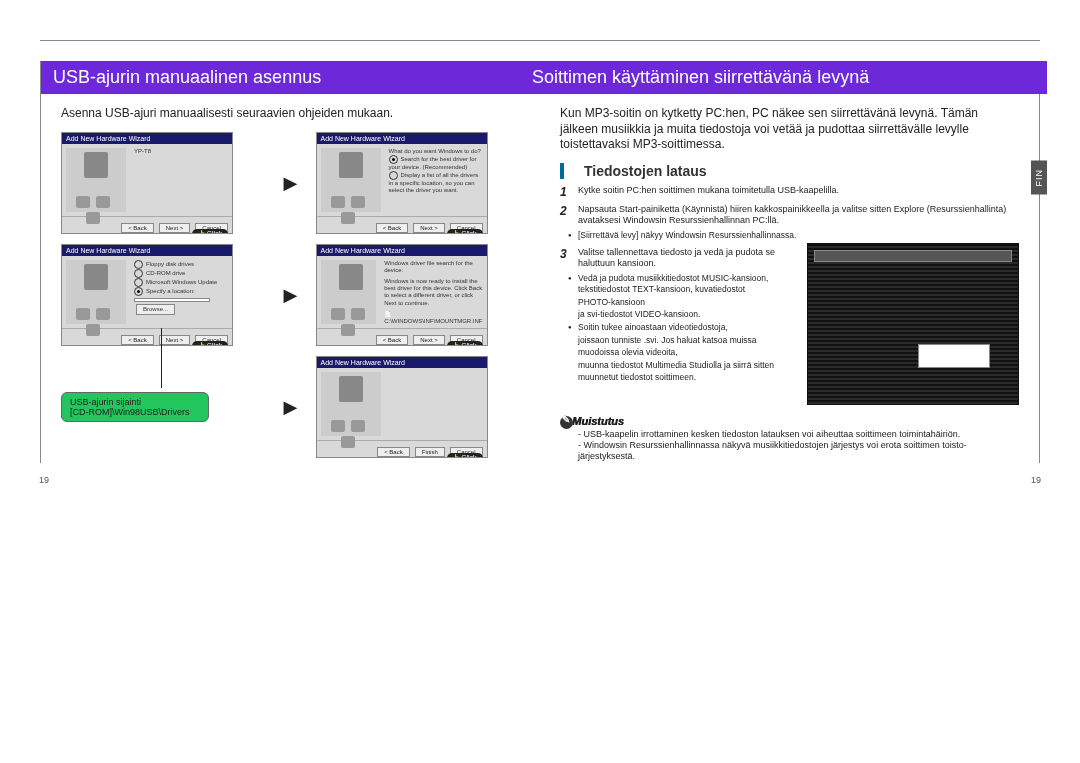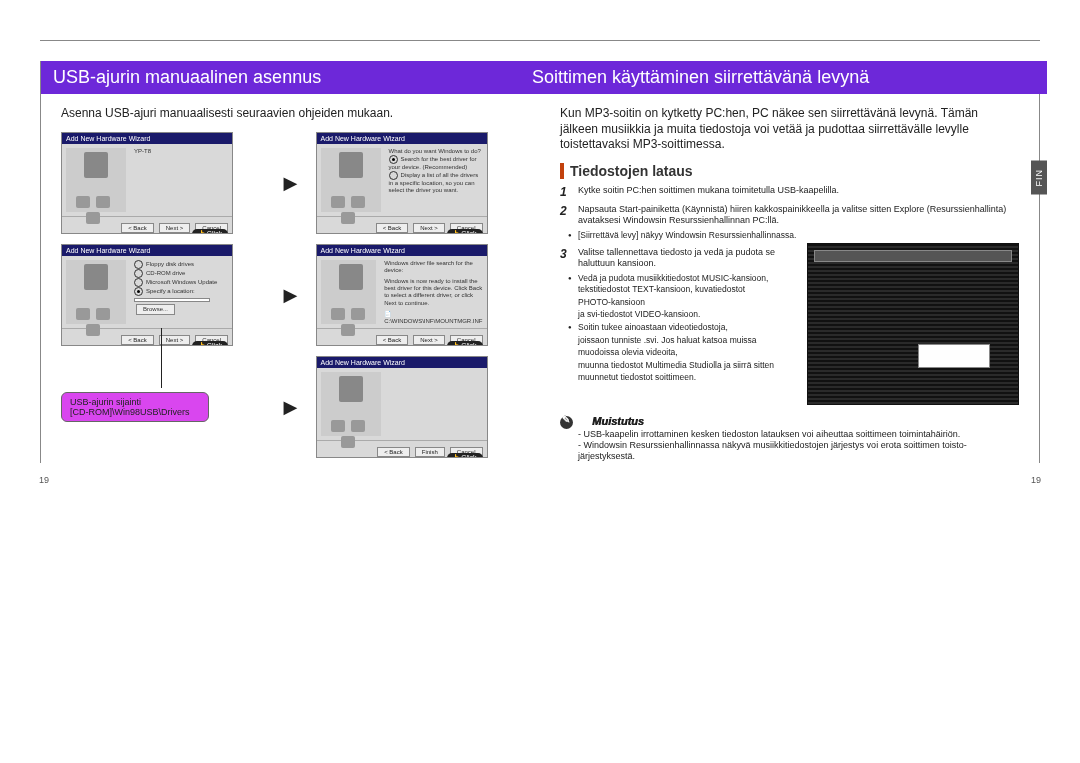--- a/index.html
+++ b/index.html
@@ -138,33 +138,33 @@
     font-size: 18px;
     text-align:center;
     color:#222;
   }
   .callout-box {
     border:1px solid #666;
     border-radius:6px;
     padding: 4px 8px;
     font-size: 9px;
     width: 130px;
-    background:#d946ef;
+    background:#22c55e;
   }
   .leader-line {
     position:absolute;
     width:1px;
     background:#222;
   }
   .section-head {
     font-size: 14px;
     font-weight: bold;
     color:#333;
-    border-left: 4px solid #c2410c;
-    padding-left: 6px;
+    border-left: 4px solid #0369a1;
+    padding-left: 20px;
     margin: 10px 0 6px 0;
   }
   .step {
     display:flex;
     gap:6px;
     font-size: 9px;
     margin: 4px 0;
     line-height:1.25;
   }
   .step-num {
@@ -210,21 +210,21 @@
     background:#fefefe;
     border:1px solid #888;
   }
   .note-head {
     font-size: 11px;
     font-weight:bold;
     font-style: italic;
     margin: 10px 0 2px 0;
     display: inline-block;
     position: relative;
-    padding-left: 32px;
+    padding-left: 12px;
     text-shadow: 0.5px 0 #000;
   }
   .note-head::before {
     content:"";
     position:absolute; left:0; top:1px;
     width:13px;height:13px;border-radius:50%;
     background:#333;
   }
   .note-head::after{
     content:"✎";

